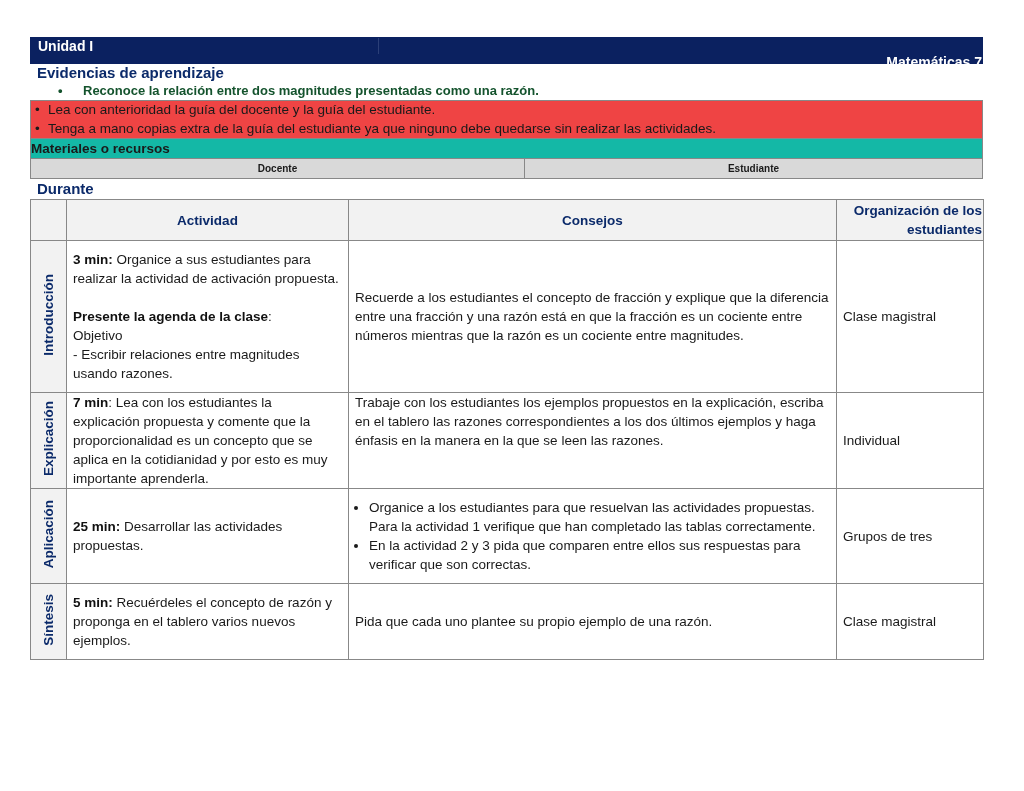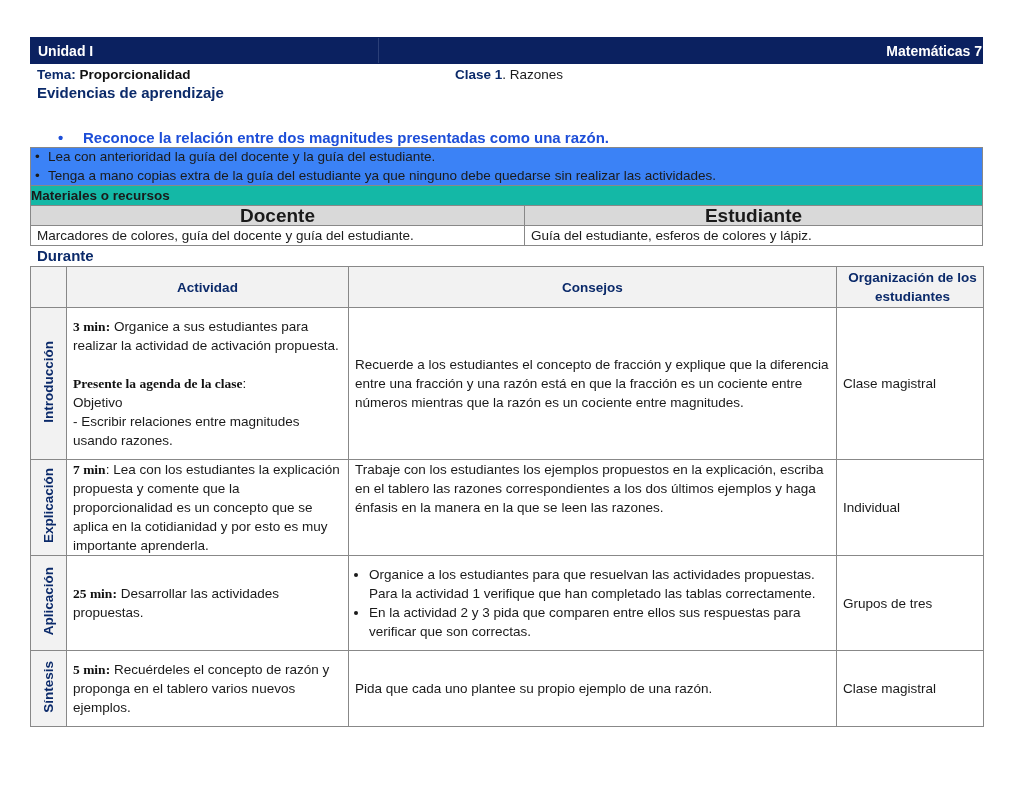--- a/index.html
+++ b/index.html
@@ -1,92 +1,79 @@
 <!DOCTYPE html>
 <html><head>
 <meta charset="utf-8">
 <style>
   html, body { margin: 0; padding: 0; background: #ffffff; }
   body { width: 1024px; height: 791px; position: relative; font-family: "Liberation Sans", sans-serif; color: #1a1a1a; overflow: hidden; }
   .page { position: absolute; left: 30px; top: 37px; width: 953px; }
 
-  .unit-bar { display: flex; height: 27px; background: #0b2160; color: #fff; font-weight: bold; font-size: 14px; border: 1px solid #0b2160; box-sizing: border-box; }
+  .unit-bar { display: flex; height: 27px; background: #0b2160; color: #fff; font-weight: bold; font-size: 14px; border: 1px solid #0b2160; box-sizing: border-box; flex-direction: column; }
   .unit-bar .left { width: 340px; padding-left: 7px; display: flex; align-items: center; border-right: 1px solid #2b3f78; }
   .unit-bar .right { flex: 1; display: flex; align-items: center; justify-content: flex-end; }
 
   .tema-row { position: relative; height: 20px; font-size: 13.5px; }
   .tema-row .tema { position: absolute; left: 7px; top: 3px; }
   .tema-row .clase { position: absolute; left: 425px; top: 3px; }
   .lbl-blue { color: #0b2a6a; font-weight: bold; }
   .txt-bold { font-weight: bold; color: #111; }
 
   .section-title { color: #0b2a6a; font-weight: bold; font-size: 15px; padding-left: 7px; height: 18px; line-height: 18px; }
-  .evidence { color: #1d4ed8; font-weight: bold; font-size: 15px; height: 18px; line-height: 18px; padding-left: 28px; margin-top: 27px; }
+  .evidence { color: #14532d; font-weight: bold; font-size: 13px; height: 18px; line-height: 18px; padding-left: 28px; }
   .evidence .dot { display: inline-block; width: 25px; }
 
-  .antes-box { border: 1px solid #888; background: #3b82f6; font-size: 13.5px; }
+  .antes-box { border: 1px solid #888; background: #ef4444; font-size: 13.5px; }
   .antes-box .li { height: 18.5px; line-height: 18.5px; padding-left: 4px; }
   .antes-box .li .b { display: inline-block; width: 13px; }
 
   .mat-head { background: #14b8a6; border: 1px solid #888; border-top: none; height: 19px; line-height: 19px; text-align: left; font-weight: bold; font-size: 13.5px; }
-  .mat-sub { display: flex; background: #d9d9d9; border: 1px solid #888; border-top: none; height: 19px; line-height: 19px; font-weight: bold; font-size: 19px; }
+  .mat-sub { display: flex; background: #d9d9d9; border: 1px solid #888; border-top: none; height: 19px; line-height: 19px; font-weight: bold; font-size: 10px; }
   .mat-sub div { text-align: center; }
   .mat-row { display: flex; border: 1px solid #888; border-top: none; height: 19px; line-height: 19px; font-size: 13.5px; }
   .mat-row div { padding-left: 6px; }
   .col-doc { width: 494px; border-right: 1px solid #888; box-sizing: border-box; }
   .col-est { flex: 1; }
 
   table.durante { border-collapse: collapse; width: 953px; font-size: 13.5px; table-layout: fixed; }
   table.durante td, table.durante th { border: 1px solid #888; vertical-align: middle; }
   table.durante th { background: #f2f2f2; color: #0b2a6a; font-weight: bold; height: 38px; font-size: 13.5px; }
-  table.durante th.org { text-align: center; padding-left: 6px; line-height: 19px; }
+  table.durante th.org { text-align: right; padding-left: 6px; line-height: 19px; }
   .phase { background: #f2f2f2; text-align: center; padding: 0; }
   .phase span { display: inline-block; writing-mode: vertical-rl; transform: rotate(180deg); color: #0b2a6a; font-weight: bold; font-size: 13.5px; }
   td.act, td.tip, td.org-cell { padding: 0 6px; line-height: 19px; }
-  td.act b { color: #111; font-family: Liberation Serif, serif; }
+  td.act b { color: #111; }
   ul.tips { margin: 0; padding-left: 14px; }
   ul.tips li { margin: 0; }
 </style>
 </head>
 <body>
 
 <div class="page">
 
   <div class="unit-bar">
     <div class="left">Unidad I</div>
     <div class="right">Matemáticas 7</div>
   </div>
 
-  <div class="tema-row">
-    <div class="tema">
-      <span class="lbl-blue">Tema:</span>
-      <span class="txt-bold">Proporcionalidad</span>
-    </div>
-    <div class="clase">
-      <span class="lbl-blue">Clase 1</span><span>. Razones</span>
-    </div>
-  </div>
 
   <div class="section-title">Evidencias de aprendizaje</div>
   <div class="evidence">
     <span class="dot">•</span><span>Reconoce la relación entre dos magnitudes presentadas como una razón.</span>
   </div>
 
   <div class="antes-box">
     <div class="li"><span class="b">•</span><span>Lea con anterioridad la guía del docente y la guía del estudiante.</span></div>
     <div class="li"><span class="b">•</span><span>Tenga a mano copias extra de la guía del estudiante ya que ninguno debe quedarse sin realizar las actividades.</span></div>
   </div>
   <div class="mat-head">Materiales o recursos</div>
   <div class="mat-sub">
     <div class="col-doc">Docente</div>
     <div class="col-est">Estudiante</div>
-  </div>
-  <div class="mat-row">
-    <div class="col-doc">Marcadores de colores, guía del docente y guía del estudiante.</div>
-    <div class="col-est">Guía del estudiante, esferos de colores y lápiz.</div>
   </div>
 
   <div class="section-title" style="height:20px;line-height:20px;">Durante</div>
 
   <table class="durante">
     <colgroup>
       <col style="width:36px">
       <col style="width:282px">
       <col style="width:488px">
       <col style="width:147px">

